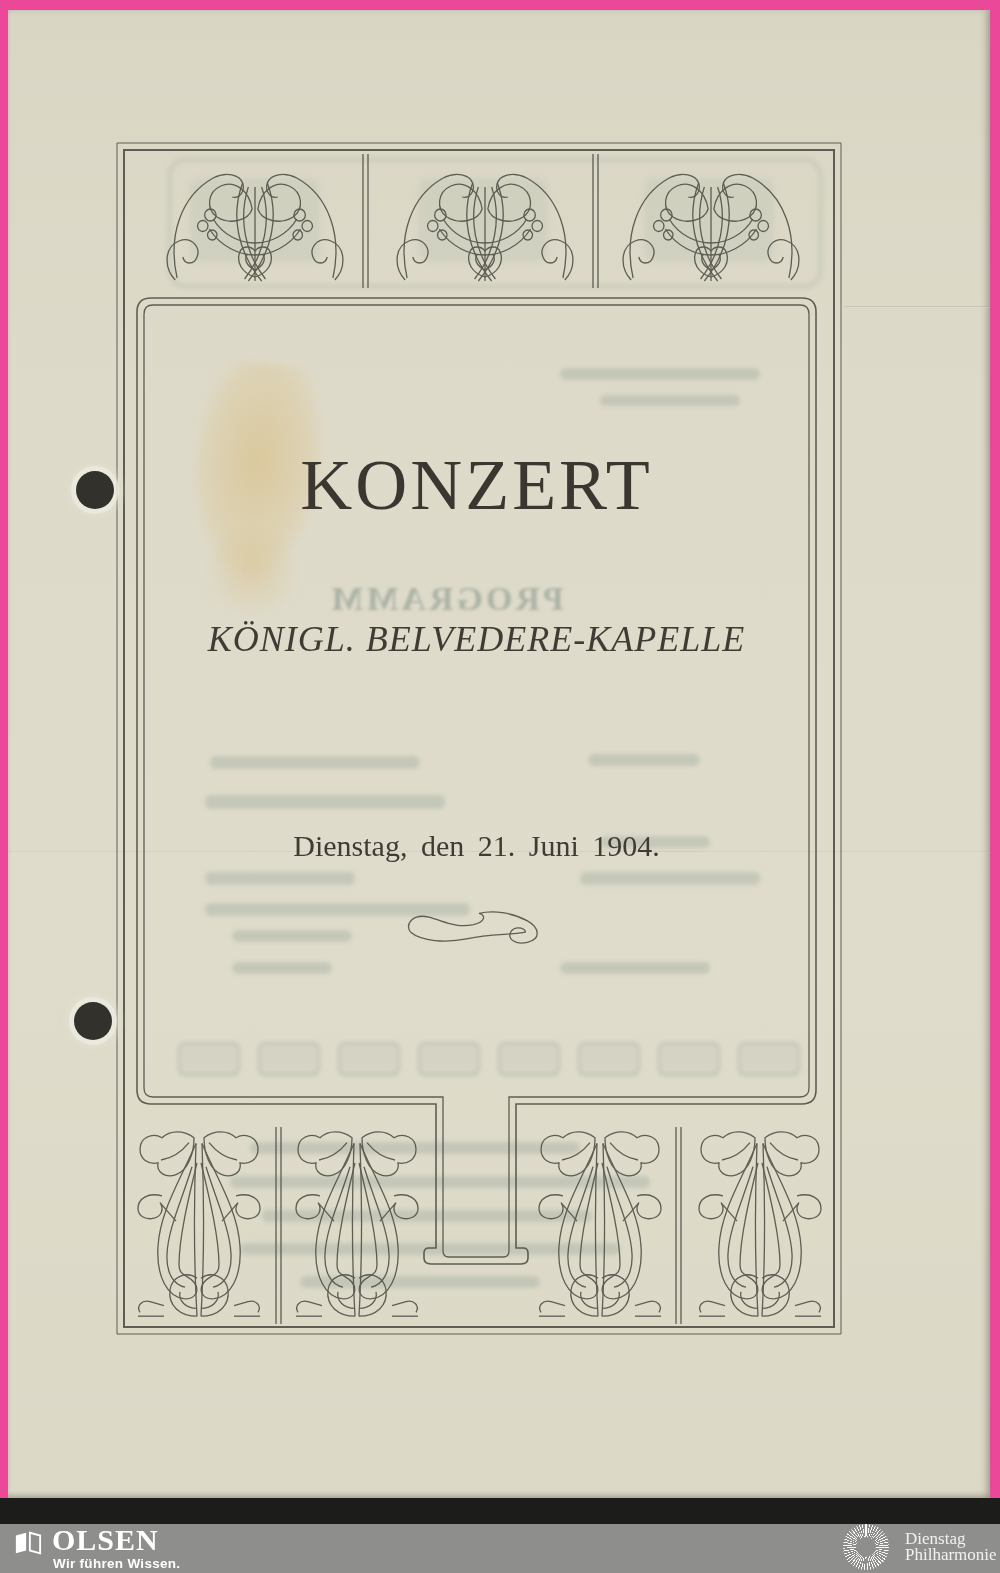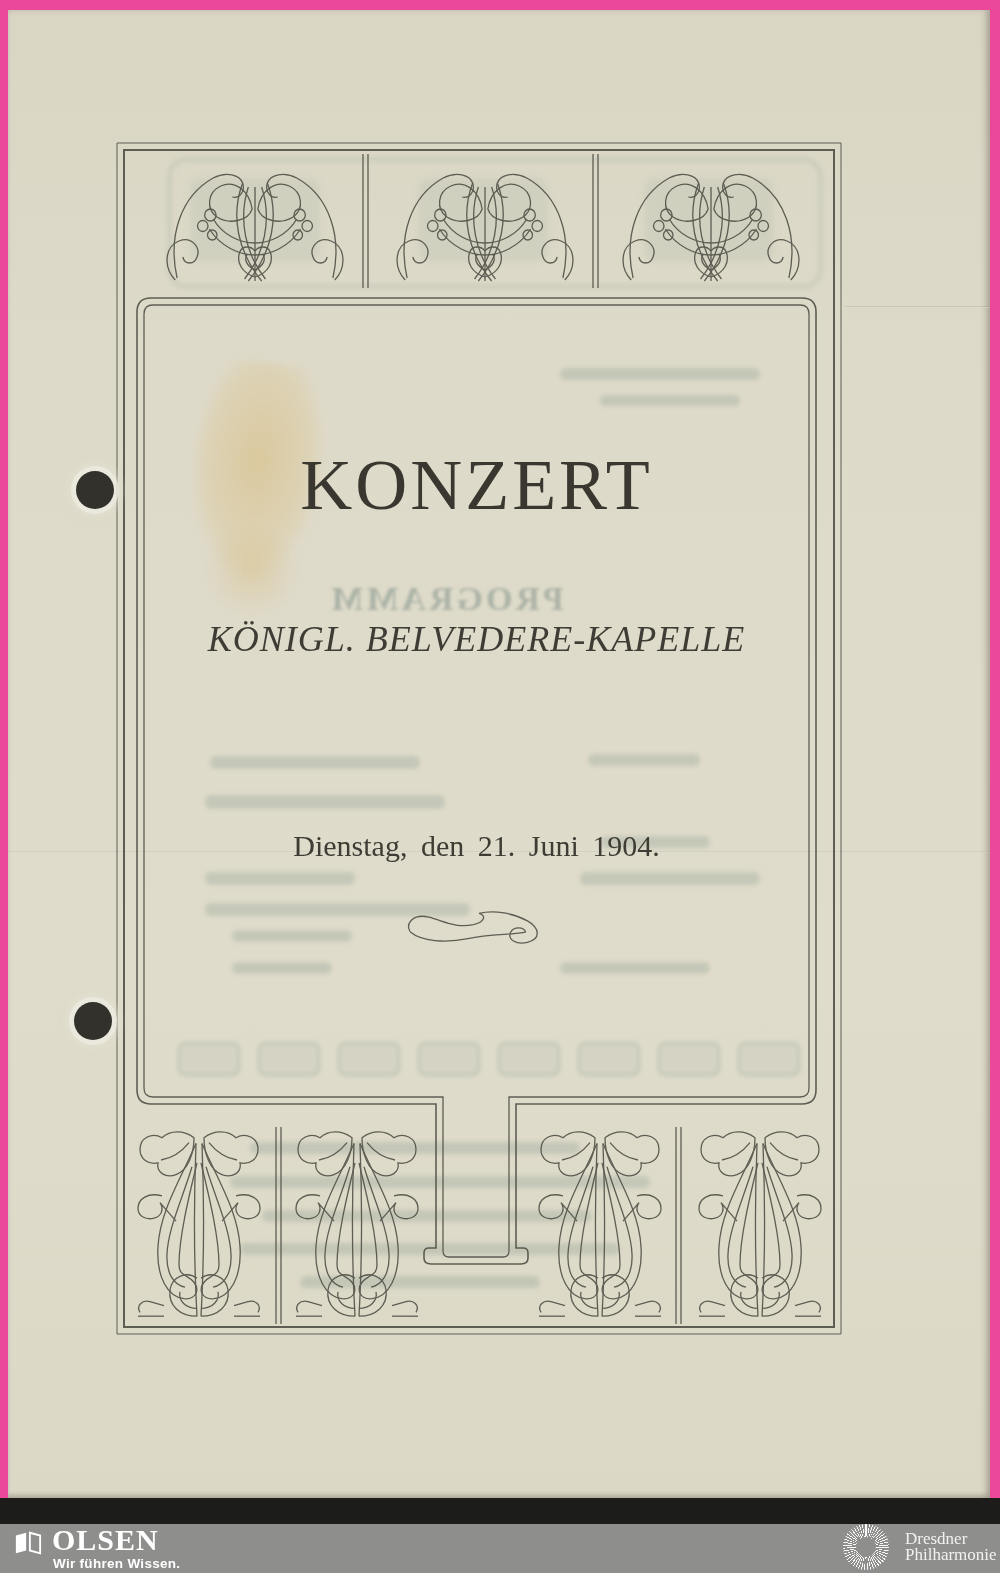--- a/index.html
+++ b/index.html
@@ -184,17 +184,17 @@
       <svg class="slub-book" width="28" height="27" viewBox="0 0 30 27">
         <path d="M2,5 L13,2 L13,21 L2,24 Z" fill="#ffffff"></path>
         <path d="M17,2 L28,5 L28,24 L17,21 Z" fill="none" stroke="#ffffff" stroke-width="2"></path>
       </svg>
       <div class="slub-word">OLSEN</div>
       <div class="slub-tag">Wir führen Wissen.</div>
     </div>
   </div>
   <div class="burst"></div>
   <div class="phil-text">
-    <div>Dresdner</div>
+    <div>Dienstag</div>
     <div>Philharmonie</div>
   </div>
 
 </div>
 
 </body></html>

